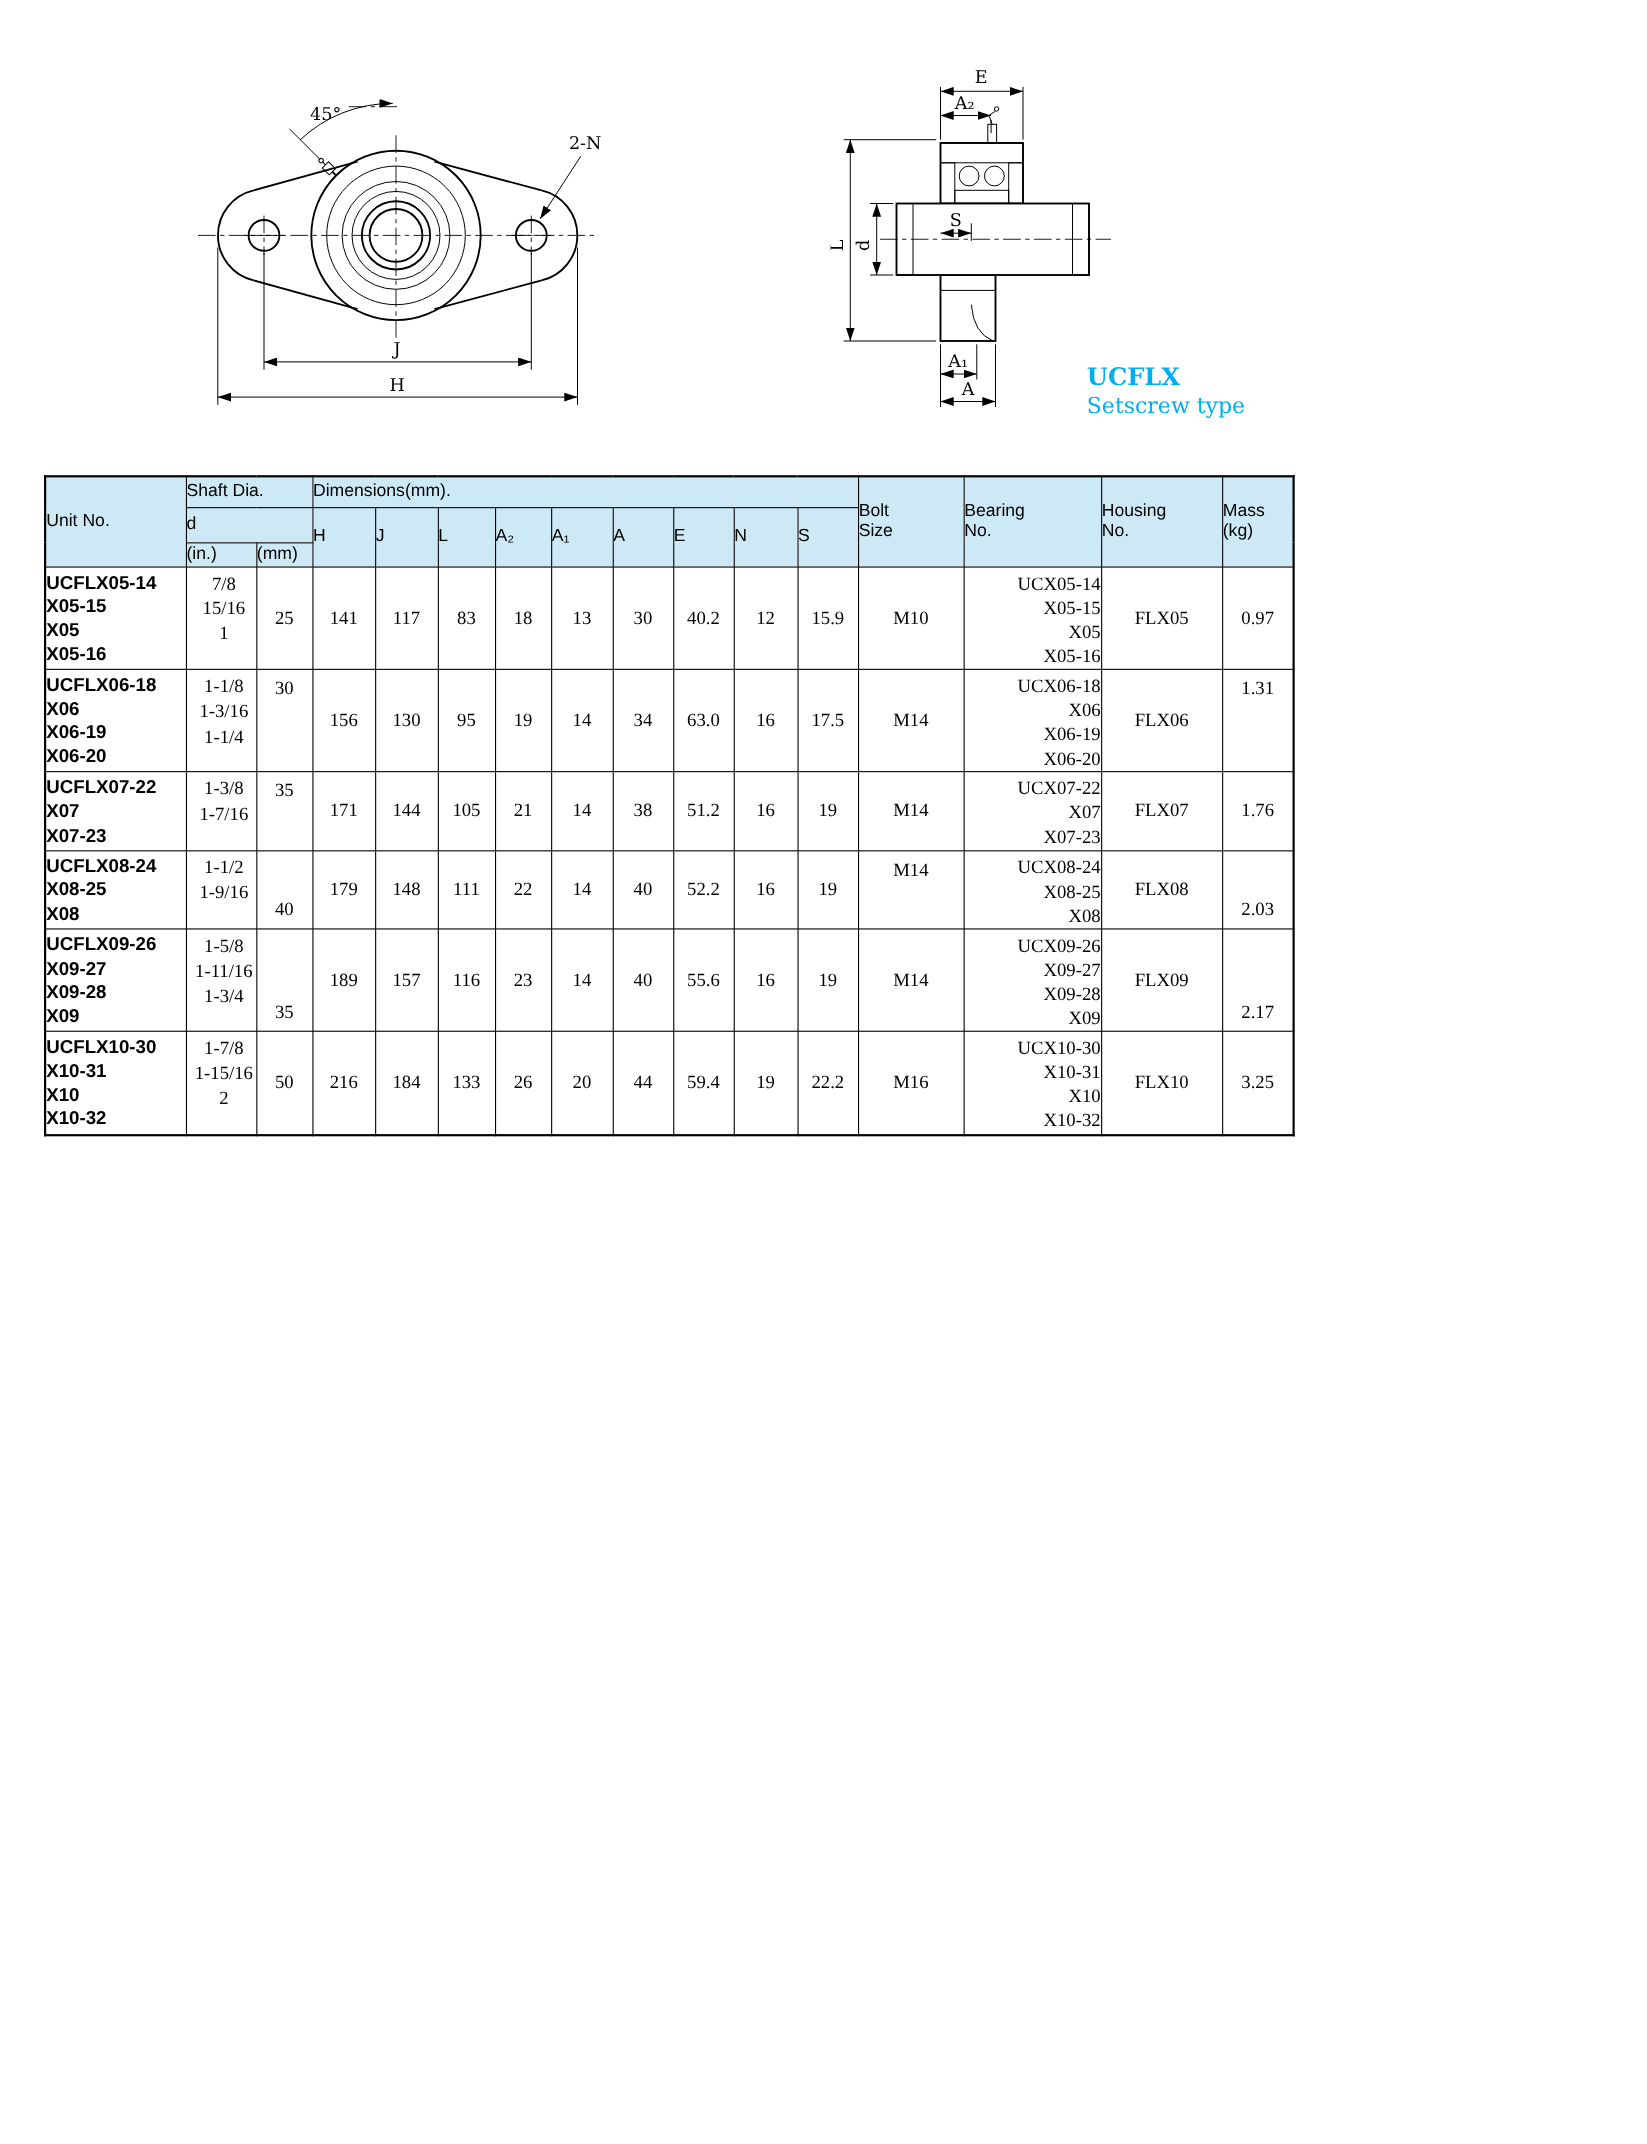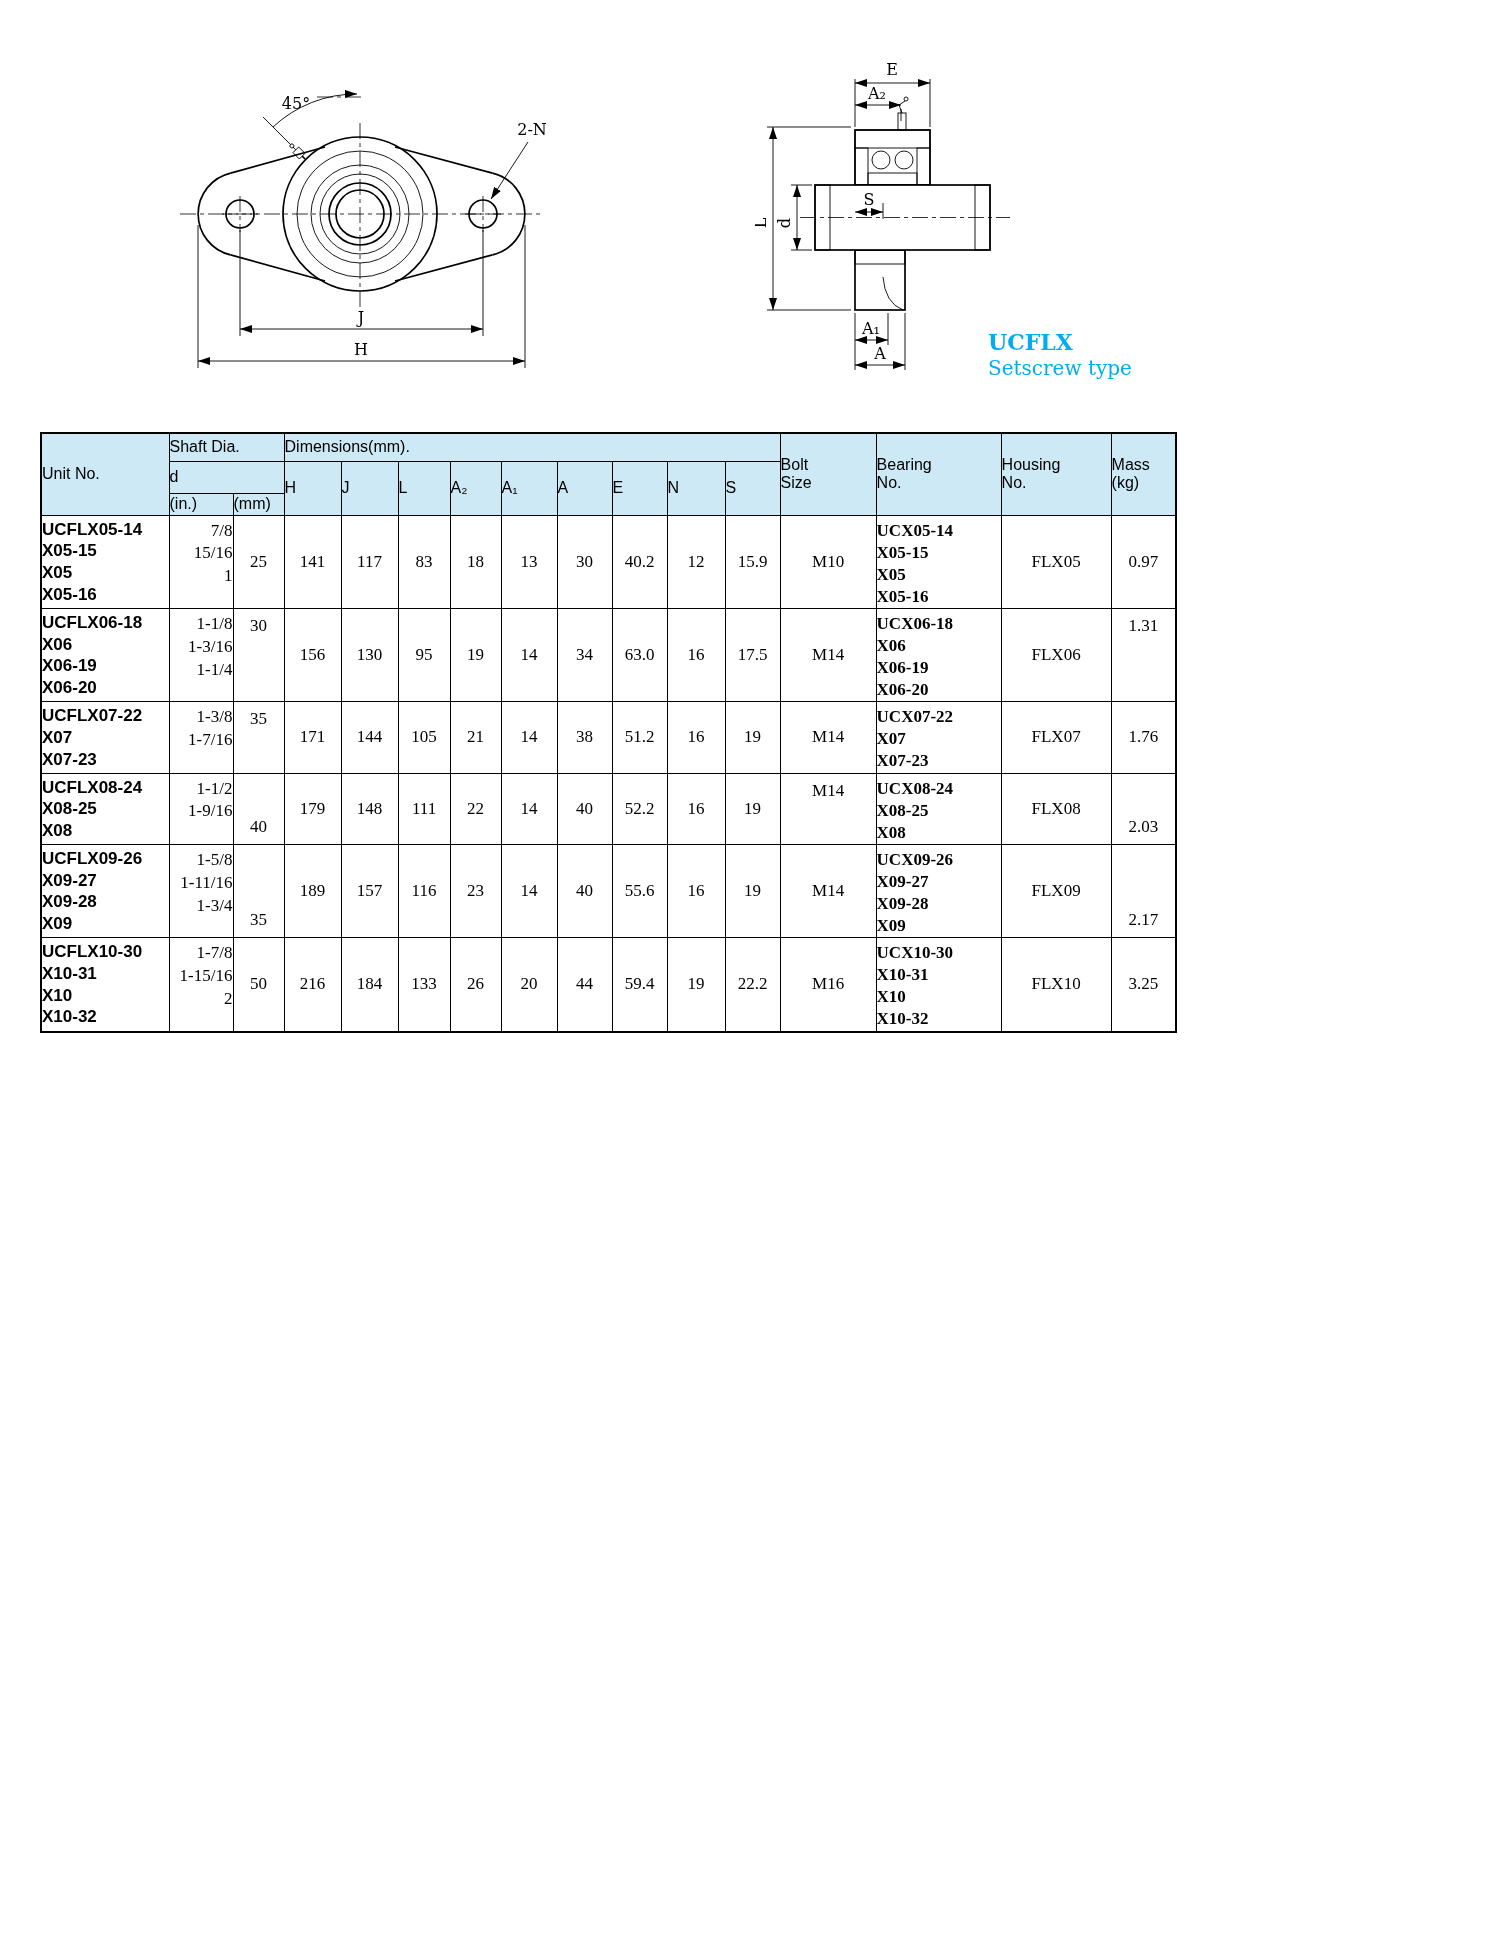--- a/index.html
+++ b/index.html
@@ -39,31 +39,31 @@
   tr.rh1 { height:93px; } tr.rh2 { height:93px; } tr.rh3 { height:68px; }
   tr.rh4 { height:70px; } tr.rh5 { height:87px;border-radius:25px; } tr.rh6 { height:85px; }
 
   td.unit {
     font-family:"Liberation Sans", sans-serif; font-weight:bold; font-size:17px;
     text-align:left; vertical-align:top; padding-top:3px;
     white-space:pre-line; line-height:1.28;
   }
   td.inch {
     font-family:"Liberation Serif", serif; font-size:17px;
-    text-align:right; vertical-align:top; padding:4px 0 0 5px;
+    text-align:center; vertical-align:top; padding:4px 0 0 5px;
     white-space:pre-line; line-height:1.35;
   }
   td.num {
     font-family:"Liberation Serif", serif; font-size:17px;
     text-align:center; vertical-align:middle;
   }
   td.bearing {
     font-family:"Liberation Serif", serif; font-size:17px;
-    text-align:left; vertical-align:top; padding-top:4px;
-    white-space:pre-line; line-height:1.3;font-weight:bold;
+    text-align:right; vertical-align:top; padding-top:4px;
+    white-space:pre-line; line-height:1.3;
   }
   td.vt { vertical-align:top; padding-top:7px; }
   td.vb { vertical-align:bottom; padding-bottom:7px; }
   td.vm { vertical-align:middle; }
 </style>
 </head>
 <body>
 
 <div class="page">
 

